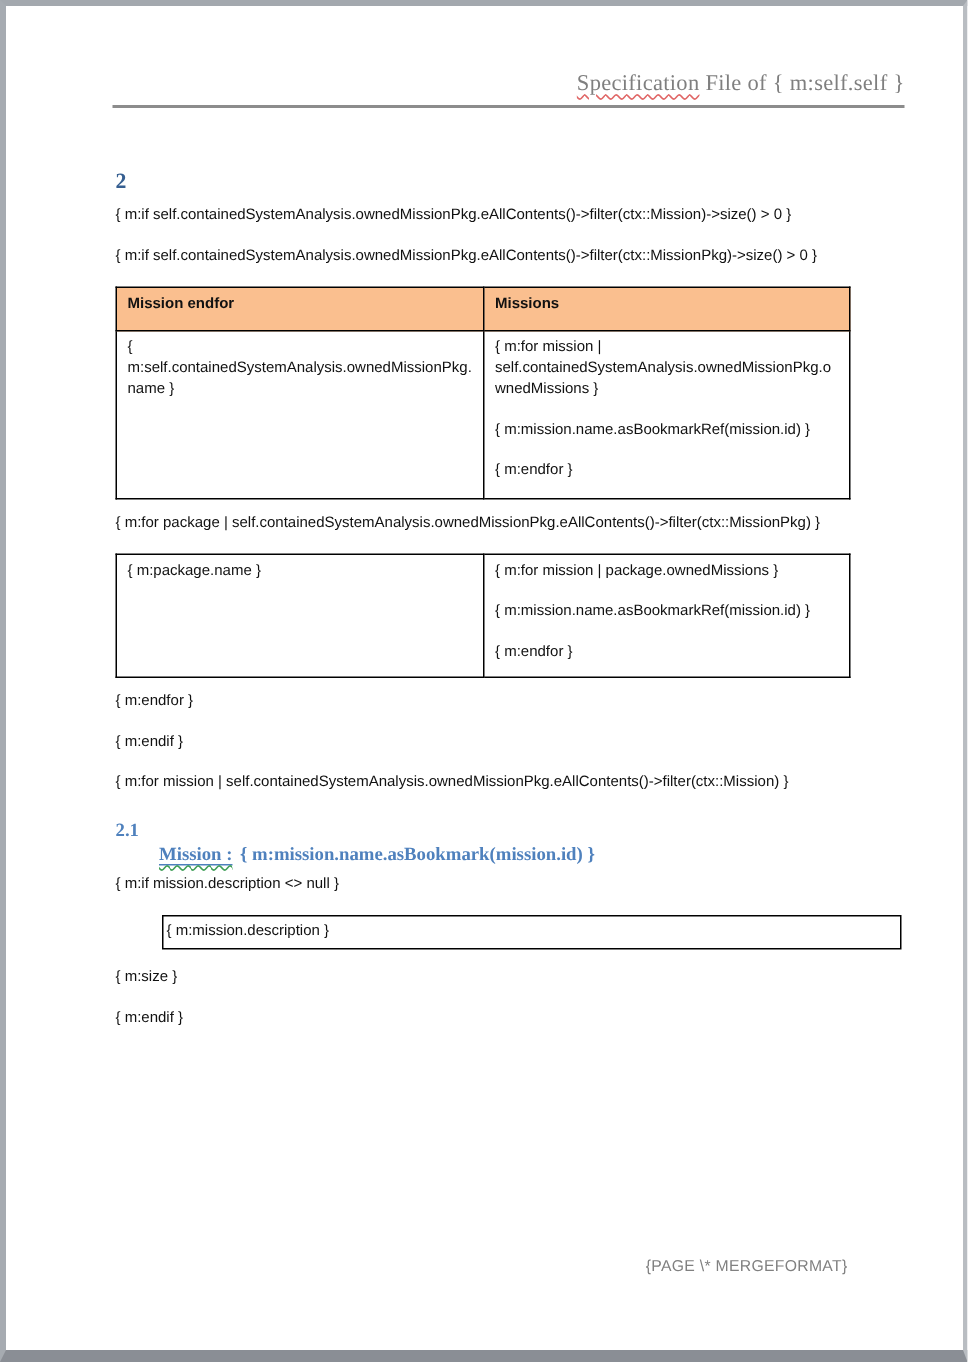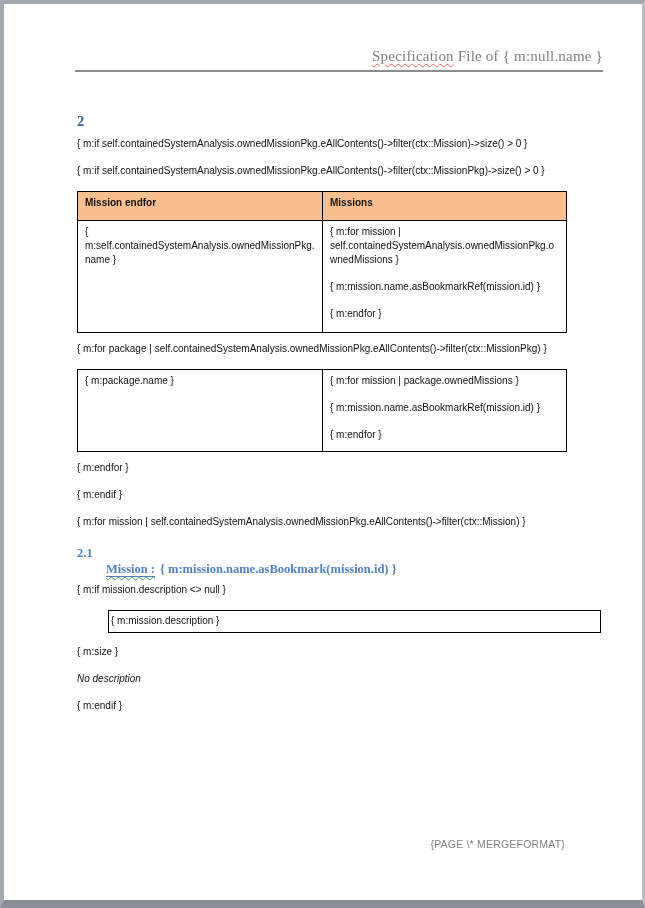--- a/index.html
+++ b/index.html
@@ -131,21 +131,21 @@
     color: #808080;
     letter-spacing: .2px;
   }
 </style>
 </head>
 <body>
 
 <div class="page-frame">
 
   <div class="doc-header">
-    <span class="spellcheck-red">Specification</span><span> File of { m:null.name }</span>
+    <span class="spellcheck-red">Specification</span><span> File of { m:self.self }</span>
   </div>
 
   <div class="content">
 
     <div class="h2">
       <span class="h-num">2</span>
     </div>
 
     <p class="para">{ m:if self.containedSystemAnalysis.ownedMissionPkg.eAllContents()-&gt;filter(ctx::Mission)-&gt;size() &gt; 0 }</p>
 
@@ -203,21 +203,20 @@
       <span><span class="grammar-link">Mission :</span><span>{ m:mission.name.asBookmark(mission.id) }</span></span>
     </div>
 
 
     <p class="para">{ m:if mission.description &lt;&gt; null }</p>
 
     <div class="desc-box">{ m:mission.description }</div>
 
     <p class="para">{ m:size }</p>
 
-    <p class="para italic">No description</p>
 
     <p class="para">{ m:endif }</p>
 
   </div>
 
   <div class="doc-footer">{PAGE  \* MERGEFORMAT}</div>
 
 </div>
 
 </body></html>

